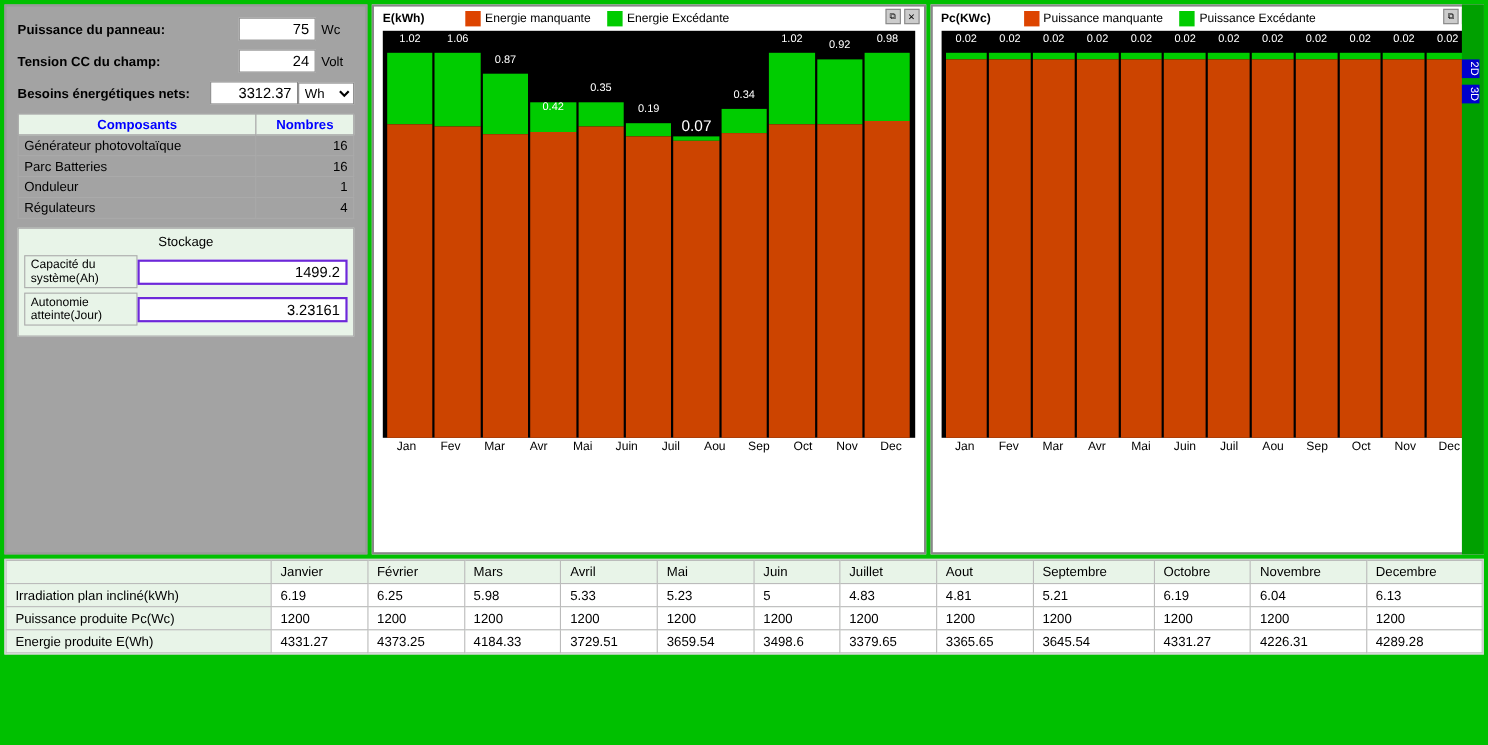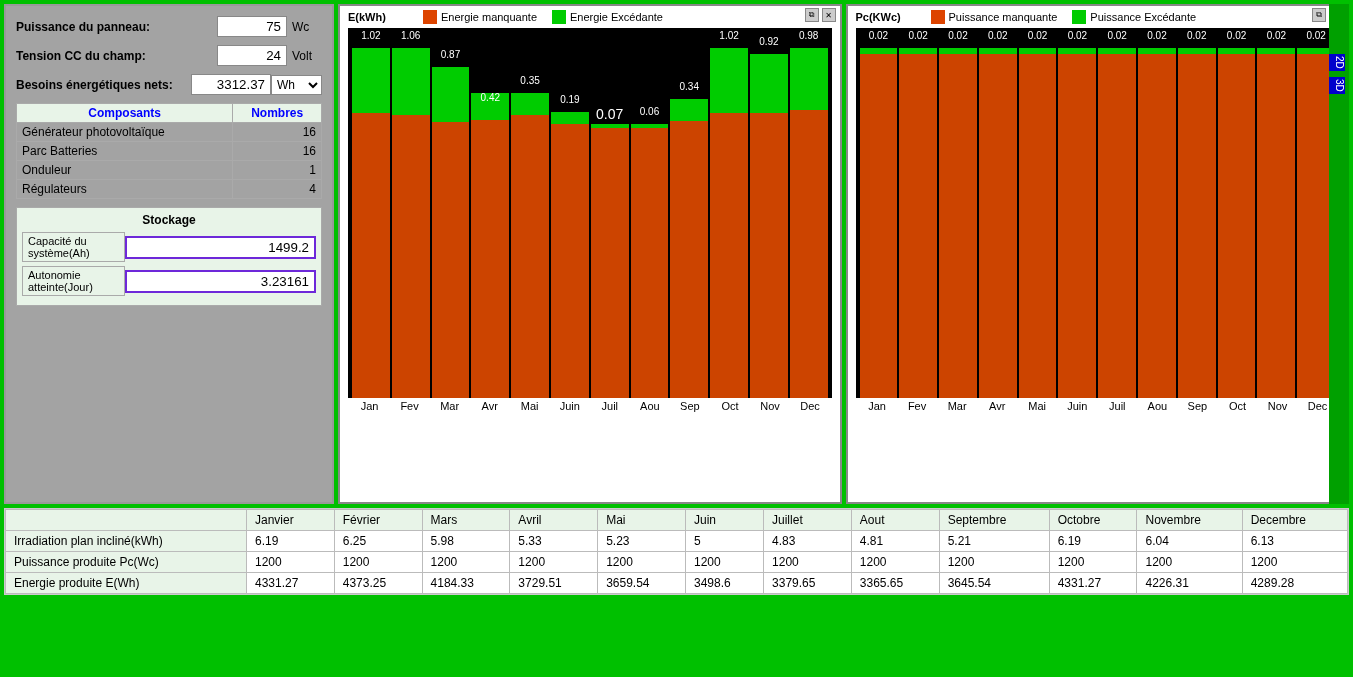--- a/index.html
+++ b/index.html
@@ -78,21 +78,21 @@
     .composants-table td:last-child {
       text-align: right;
     }
     .stockage-section {
       border: 1px solid #aaa;
       padding: 5px;
       background: #e8f4e8;
     }
     .stockage-title {
       text-align: center;
-      font-weight: bold;
+      font-weight: normal;
       margin-bottom: 5px;
     }
     .stockage-row {
       display: flex;
       align-items: center;
       margin-bottom: 4px;
     }
     .stockage-label {
       background: #e8f4e8;
       border: 1px solid #aaa;
@@ -346,27 +346,20 @@
               </div>
               <div style="display: flex; flex-direction: column; align-items: center; flex: 1 1 0%; height: 100%; justify-content: flex-end; position: relative;">
                 <div style="position: absolute; top: 66px; left: 50%; transform: translateX(-50%); color: white; font-size: 10px; white-space: nowrap; z-index: 2;">0.19</div>
                 <div style="display: flex; flex-direction: column; width: 100%;">
                   <div style="background: rgb(0, 204, 0); width: 100%; height: 12px;"></div>
                   <div style="background: rgb(204, 68, 0); width: 100%; height: 274px;"></div>
                 </div>
               </div>
               <div style="display: flex; flex-direction: column; align-items: center; flex: 1 1 0%; height: 100%; justify-content: flex-end; position: relative;">
                 <div style="position: absolute; top: 78px; left: 50%; transform: translateX(-50%); color: white; font-size: 14px; white-space: nowrap; z-index: 2;">0.07</div>
-                <div style="display: flex; flex-direction: column; width: 100%;">
-                  <div style="background: rgb(0, 204, 0); width: 100%; height: 4px;"></div>
-                  <div style="background: rgb(204, 68, 0); width: 100%; height: 270px;"></div>
-                </div>
-              </div>
-              <div style="display: flex; flex-direction: column; align-items: center; flex: 1 1 0%; height: 100%; justify-content: flex-end; position: relative;">
-                <div style="position: absolute; top: 78px; left: 50%; transform: translateX(-50%); color: white; font-size: 10px; white-space: nowrap; z-index: 2;">0.06</div>
                 <div style="display: flex; flex-direction: column; width: 100%;">
                   <div style="background: rgb(0, 204, 0); width: 100%; height: 4px;"></div>
                   <div style="background: rgb(204, 68, 0); width: 100%; height: 270px;"></div>
                 </div>
               </div>
               <div style="display: flex; flex-direction: column; align-items: center; flex: 1 1 0%; height: 100%; justify-content: flex-end; position: relative;">
                 <div style="position: absolute; top: 53px; left: 50%; transform: translateX(-50%); color: white; font-size: 10px; white-space: nowrap; z-index: 2;">0.34</div>
                 <div style="display: flex; flex-direction: column; width: 100%;">
                   <div style="background: rgb(0, 204, 0); width: 100%; height: 22px;"></div>
                   <div style="background: rgb(204, 68, 0); width: 100%; height: 277px;"></div>

